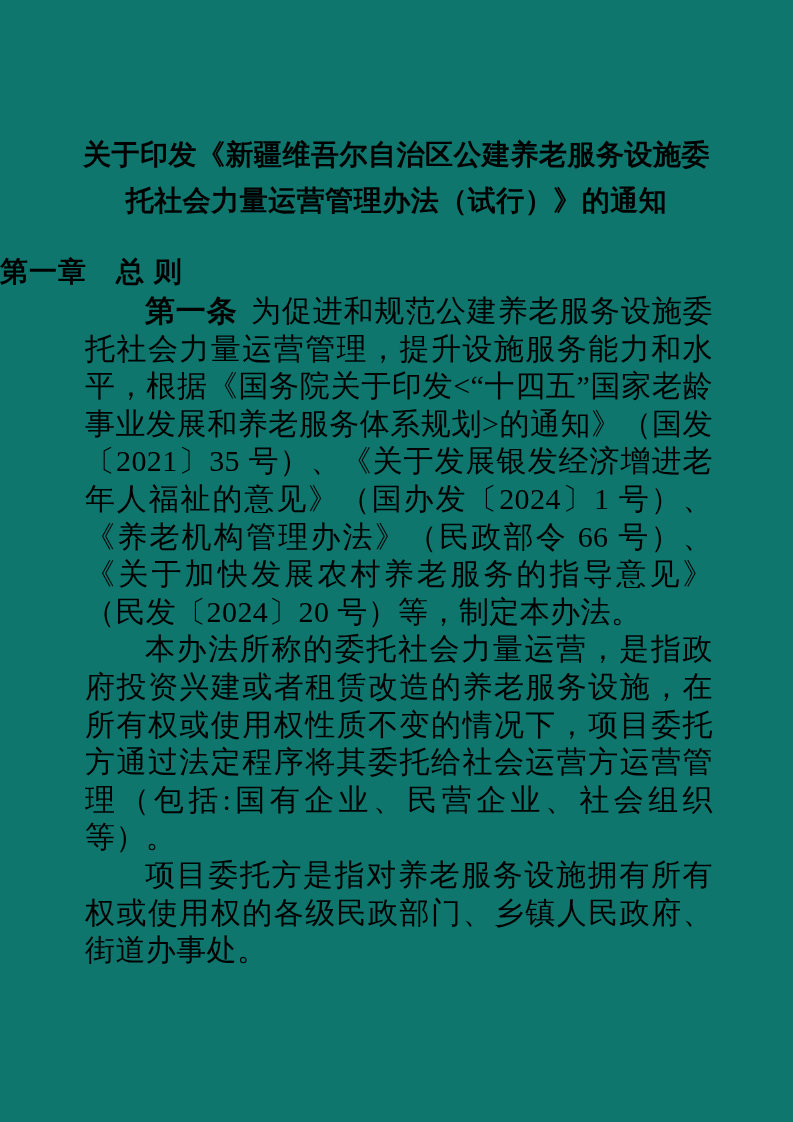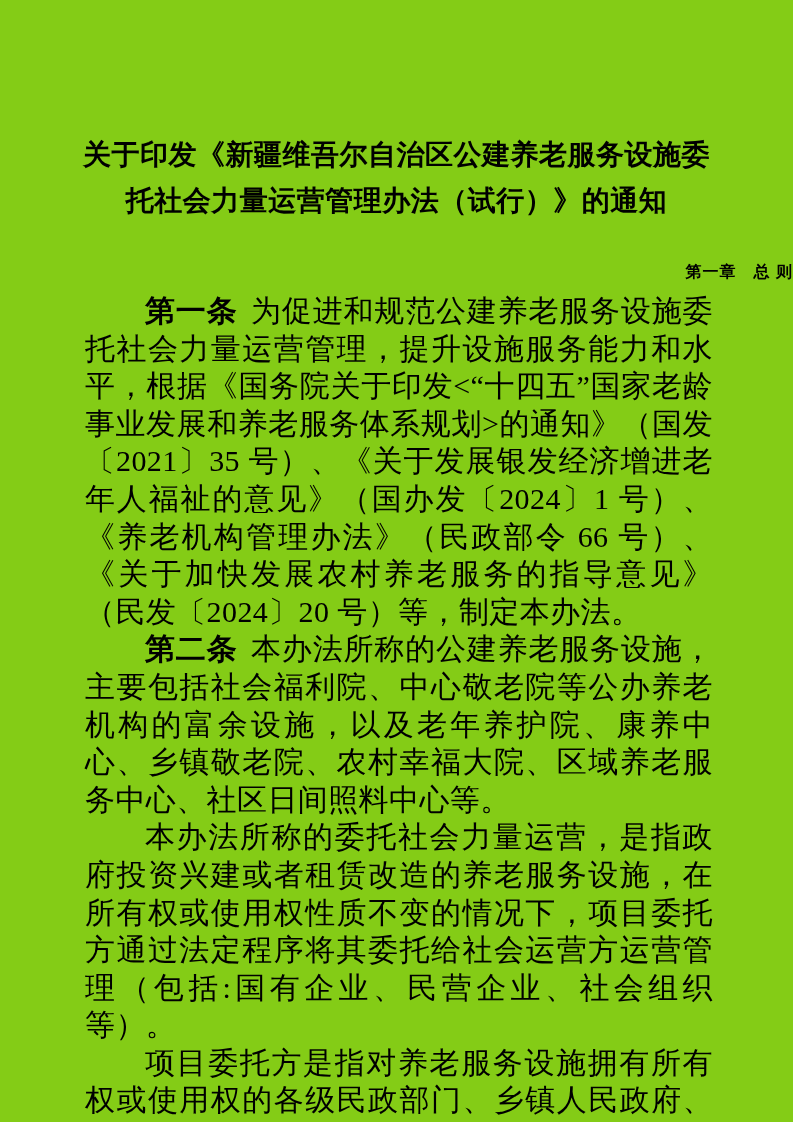--- a/index.html
+++ b/index.html
@@ -11,21 +11,21 @@
     height: 1122px;
     background: #ffffff;
     color: #000000;
     font-family: "Liberation Serif", "DejaVu Serif", serif;
     overflow: hidden;
   }
   .page {
     position: relative;
     width: 793px;
     height: 1122px;
-    background: #84cc16;
+    background: #0f766e;
   }
   .doc-title {
     margin: 0 auto;
     padding-top: 132px;
     width: 640px;
     text-align: center;
     font-size: 28px;
     font-weight: bold;
     line-height: 46px;
     letter-spacing: 0.5px;
@@ -34,22 +34,22 @@
   .doc-number {
     margin-top: 2px;
     text-align: center;
     font-size: 20px;
     line-height: 32px;
     letter-spacing: 1.5px;
     font-weight: normal;
   }
   .chapter-heading {
     margin: 34px 0 0 0;
-    text-align: right;
-    font-size: 16px;
+    text-align: left;
+    font-size: 28px;
     line-height: 28px;
     font-weight: bold;
     font-family: "Liberation Sans", "DejaVu Sans", sans-serif;
     letter-spacing: 1px;
   }
   .body-text {
     width: 628px;
     margin: 6px 0 0 85px;
     font-size: 30px;
     line-height: 37.6px;
@@ -77,20 +77,19 @@
 
   <h1 class="doc-title">关于印发《新疆维吾尔自治区公建养老服务设施委托社会力量运营管理办法（试行）》的通知</h1>
 
 
   <h2 class="chapter-heading">第一章　总 则</h2>
 
   <div class="body-text">
 
     <p><span class="para-lead">第一条</span><span>为促进和规范公建养老服务设施委托社会力量运营管理，提升设施服务能力和水平，根据《国务院关于印发&lt;“十四五”国家老龄事业发展和养老服务体系规划&gt;的通知》（国发〔2021〕35 号）、《关于发展银发经济增进老年人福祉的意见》（国办发〔2024〕1 号）、《养老机构管理办法》（民政部令 66 号）、《关于加快发展农村养老服务的指导意见》（民发〔2024〕20 号）等，制定本办法。</span></p>
 
-    <p><span class="para-lead">第二条</span><span>本办法所称的公建养老服务设施，主要包括社会福利院、中心敬老院等公办养老机构的富余设施，以及老年养护院、康养中心、乡镇敬老院、农村幸福大院、区域养老服务中心、社区日间照料中心等。</span></p>
 
     <p><span class="para-lead"></span><span>本办法所称的委托社会力量运营，是指政府投资兴建或者租赁改造的养老服务设施，在所有权或使用权性质不变的情况下，项目委托方通过法定程序将其委托给社会运营方运营管理（包括:国有企业、民营企业、社会组织等）。</span></p>
 
     <p><span class="para-lead"></span><span>项目委托方是指对养老服务设施拥有所有权或使用权的各级民政部门、乡镇人民政府、街道办事处。</span></p>
 
   </div>
 </div>
 
 </body></html>

